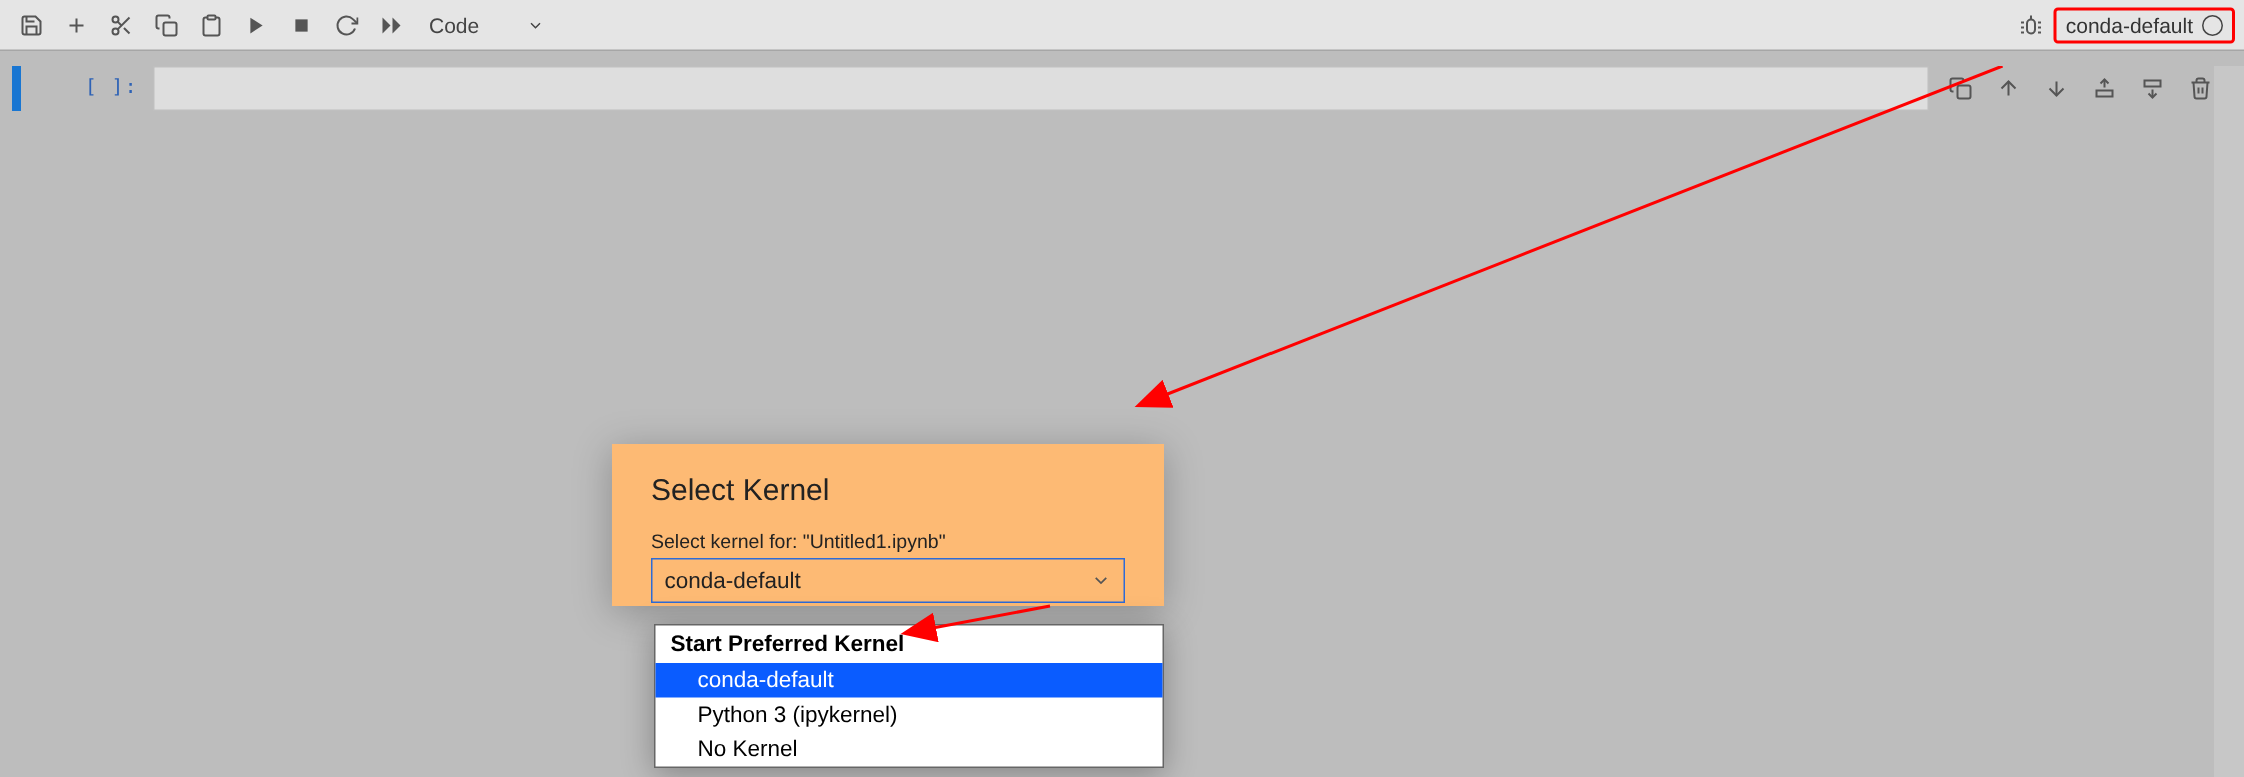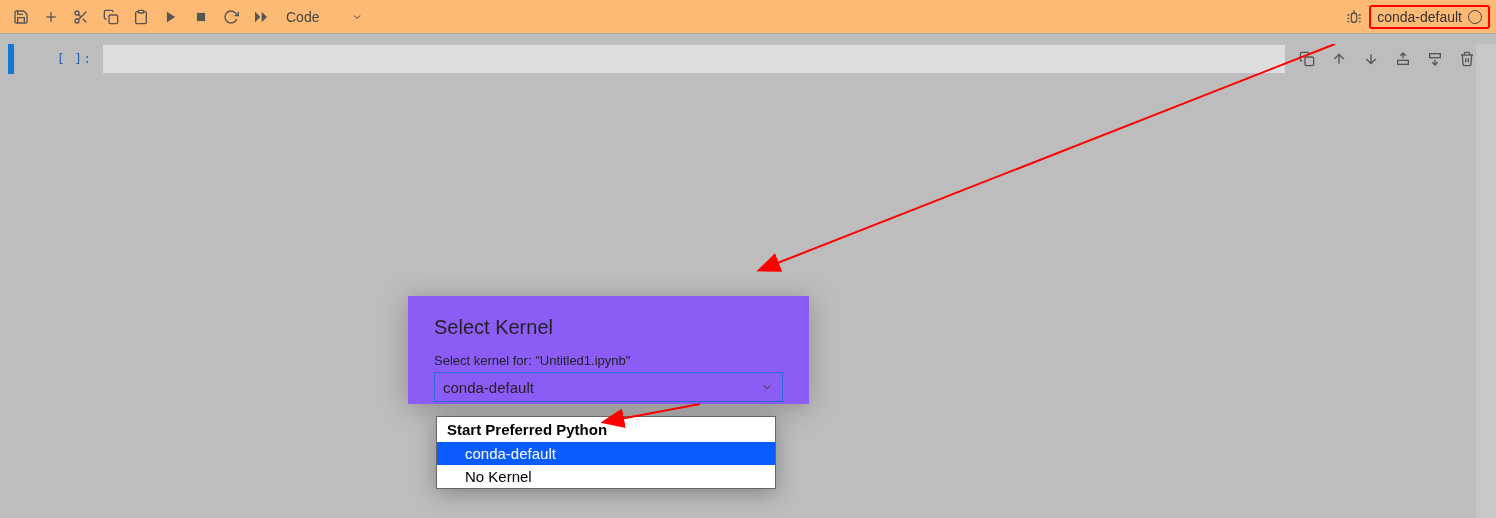--- a/index.html
+++ b/index.html
@@ -1,19 +1,19 @@
 <!DOCTYPE html>
 <html><head>
 <meta charset="utf-8">
 <style>
   * { box-sizing: border-box; margin: 0; padding: 0; }
   html, body { width: 1496px; height: 518px; font-family: -apple-system, "Segoe UI", Helvetica, Arial, sans-serif; background: #bdbdbd; overflow: hidden; }
   .toolbar {
     display: flex; align-items: center; height: 34px;
-    background: #fdba74; border-bottom: 1px solid #a6a6a6;
+    background: #e5e5e5; border-bottom: 1px solid #a6a6a6;
     padding: 0 6px;
   }
   .toolbar .tb-btn {
     width: 30px; height: 30px; display: flex; align-items: center; justify-content: center;
     color: #555; cursor: pointer;
   }
   .toolbar .cell-type {
     display: flex; align-items: center; height: 28px; padding: 0 10px;
     color: #444; font-size: 14px; cursor: pointer; gap: 32px;
   }
@@ -40,22 +40,22 @@
   .cell-input {
     flex: 1; background: #dedede; border: 1px solid #bfbfbf; min-height: 30px;
   }
   .cell-toolbar {
     display: flex; align-items: center; gap: 10px; padding: 0 10px;
     color: #555;
   }
   .cell-toolbar .ct-btn { width: 22px; height: 22px; display: flex; align-items: center; justify-content: center; cursor: pointer; }
 
   .dialog {
-    position: absolute; left: 408px; top: 252px; width: 401px;
-    background: #8b5cf6; box-shadow: 0 4px 24px rgba(0,0,0,.25);
+    position: absolute; left: 408px; top: 252px; width: 368px;
+    background: #fdba74; box-shadow: 0 4px 24px rgba(0,0,0,.25);
     padding: 20px 26px 0 26px;
   }
   .dialog h2 { font-size: 20px; font-weight: 400; color: #222; margin-bottom: 14px; }
   .dialog .sub { font-size: 13px; color: #222; margin-bottom: 4px; }
   .select-box {
     border: 1px solid #2e6bd6; height: 30px; display: flex; align-items: center;
     justify-content: space-between; padding: 0 8px; font-size: 15px; color: #222;
     margin-bottom: 2px; cursor: pointer;
   }
   .dropdown {
@@ -207,22 +207,23 @@
     <div class="sub">Select kernel for: "Untitled1.ipynb"</div>
     <div class="select-box">
       <span>conda-default</span>
       <svg width="14" height="14" viewBox="0 0 24 24" fill="none" stroke="#555" stroke-width="2">
           <polyline points="6 9 12 15 18 9"></polyline>
         </svg>
     </div>
   </div>
 
   <div class="dropdown">
-    <div class="dd-group">Start Preferred Python</div>
+    <div class="dd-group">Start Preferred Kernel</div>
     <div class="dd-item selected">conda-default</div>
+    <div class="dd-item">Python 3 (ipykernel)</div>
     <div class="dd-item">No Kernel</div>
 
   </div>
 
   <svg class="annotation" width="1496" height="518">
     <defs>
       <marker id="ah" markerWidth="12" markerHeight="10" refX="2" refY="5" orient="auto">
         <polygon class="arrowhead" points="0 0, 12 5, 0 10"></polygon>
       </marker>
     </defs>

